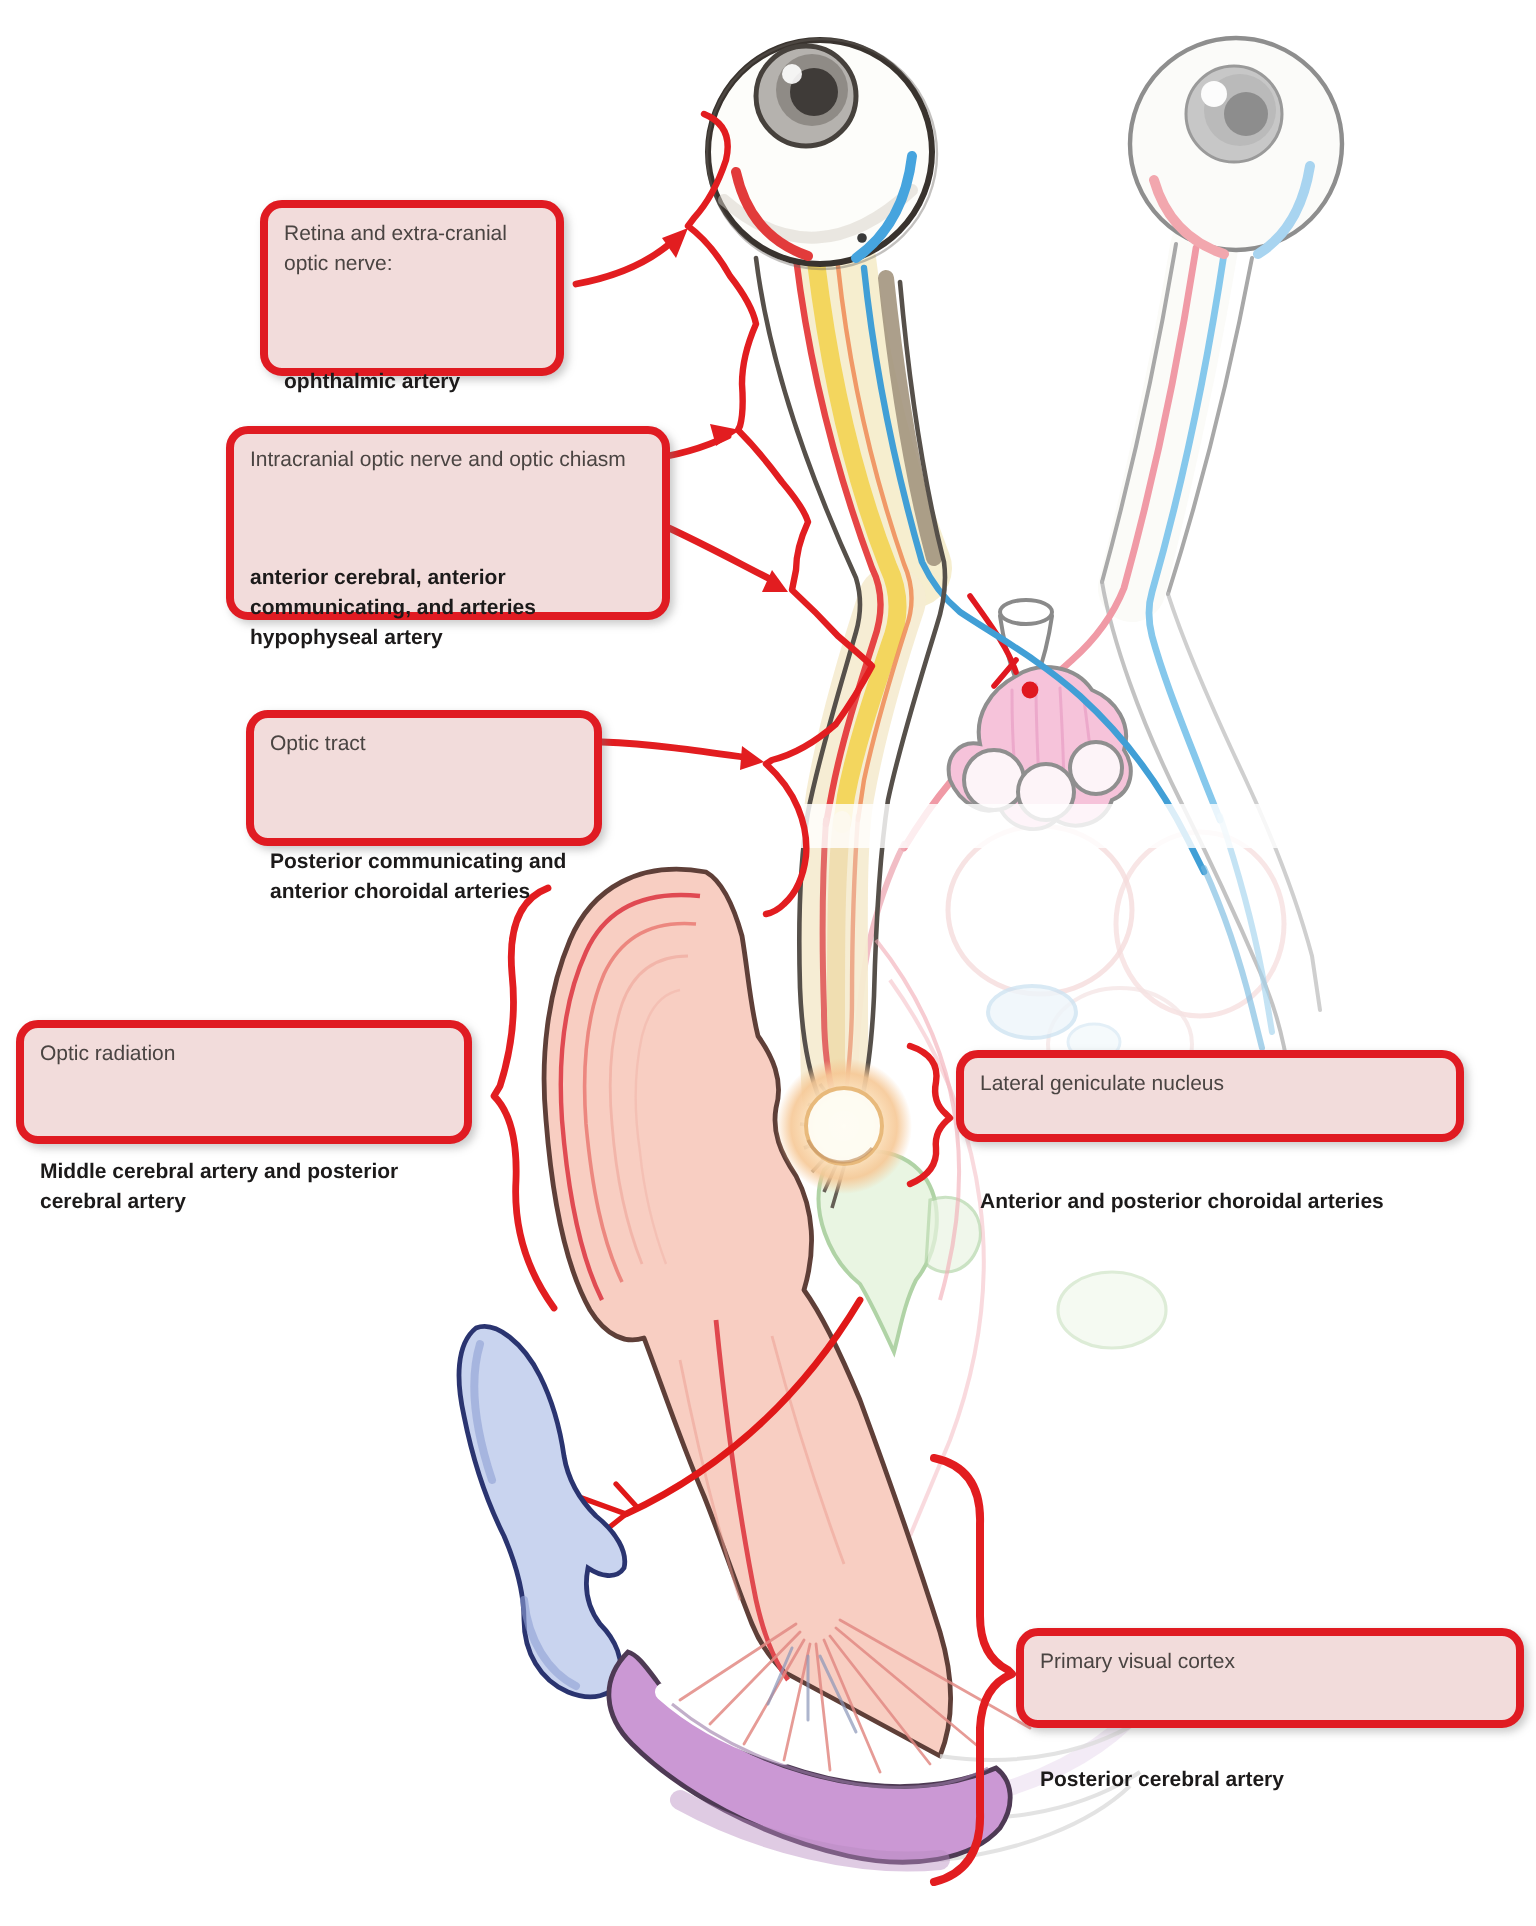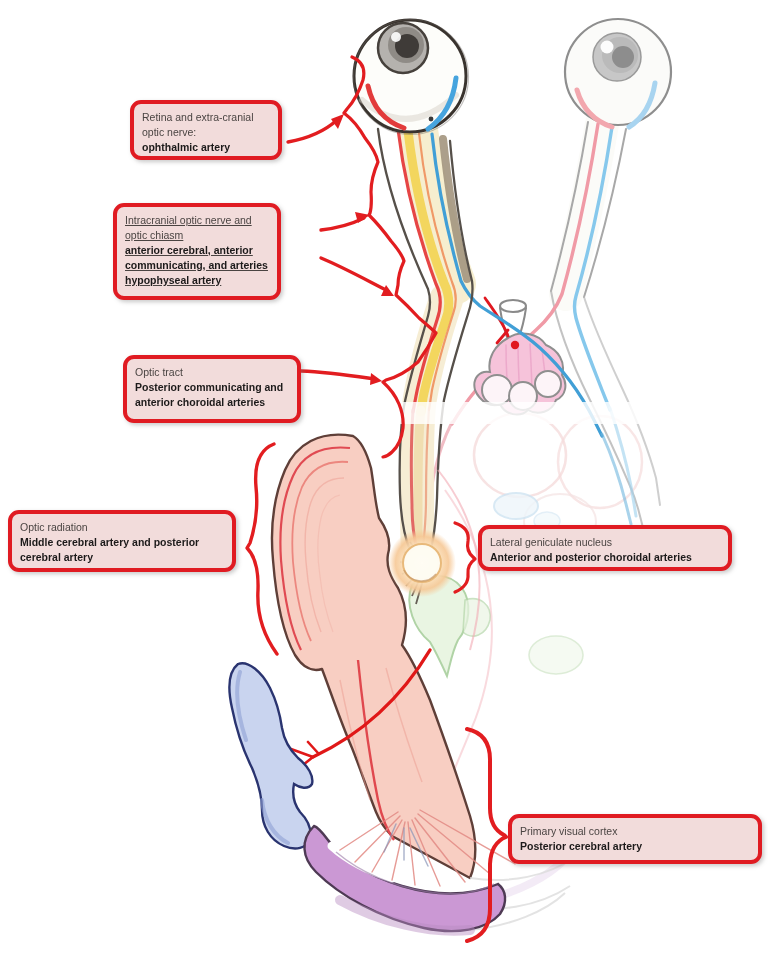--- a/index.html
+++ b/index.html
@@ -2,24 +2,24 @@
 <html><head>
 <meta charset="utf-8">
 <style>
   html,body{margin:0;padding:0;background:#fff;}
   #stage{position:relative;width:768px;height:963px;background:#ffffff;overflow:hidden;
          font-family:"Liberation Sans",sans-serif;}
   #art{position:absolute;left:0;top:0;}
   .callout{position:absolute;box-sizing:border-box;background:#f2dcdb;border:4px solid #e01b22;
            border-radius:11px;padding:6px 8px;font-size:10.5px;line-height:1.42;color:#4a4442;
            box-shadow:2px 2px 4px rgba(120,120,120,.4);}
-  .callout .artery{font-weight:bold;color:#1c1a1a;}
+  .callout .artery{font-weight:bold;color:#1c1a1a;margin-top:44px;}
   .nw{white-space:nowrap;}
-  .c1{left:130px;top:100px;width:152px;height:60px;}
-  .c2{left:113px;top:203px;width:168px;height:97px;text-decoration:underline;}
+  .c1{left:130px;top:100px;width:152px;height:88px;}
+  .c2{left:113px;top:213px;width:222px;height:97px;}
   .c3{left:123px;top:355px;width:178px;height:68px;}
   .c4{left:8px;top:510px;width:228px;height:62px;}
   .c5{left:478px;top:525px;width:254px;height:46px;}
   .c6{left:508px;top:814px;width:254px;height:50px;}
 </style>
 </head>
 <body>
 
 <div id="stage">
 

